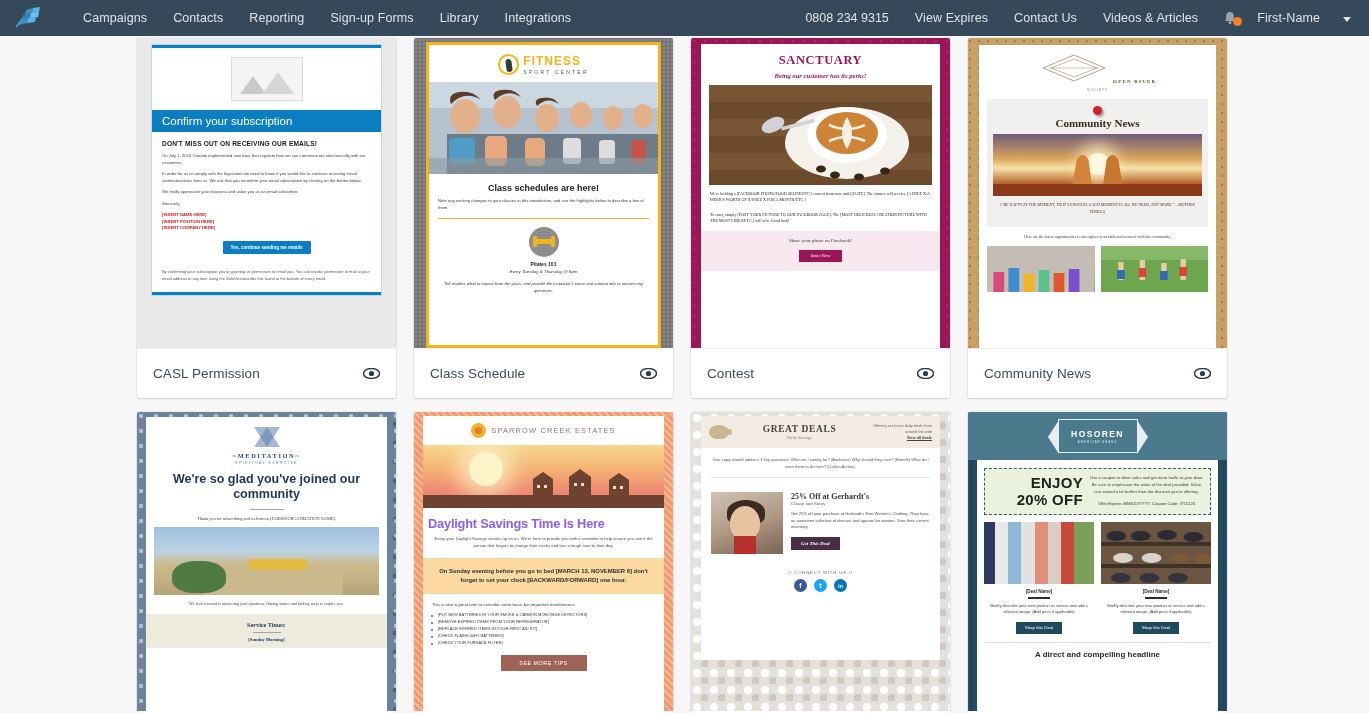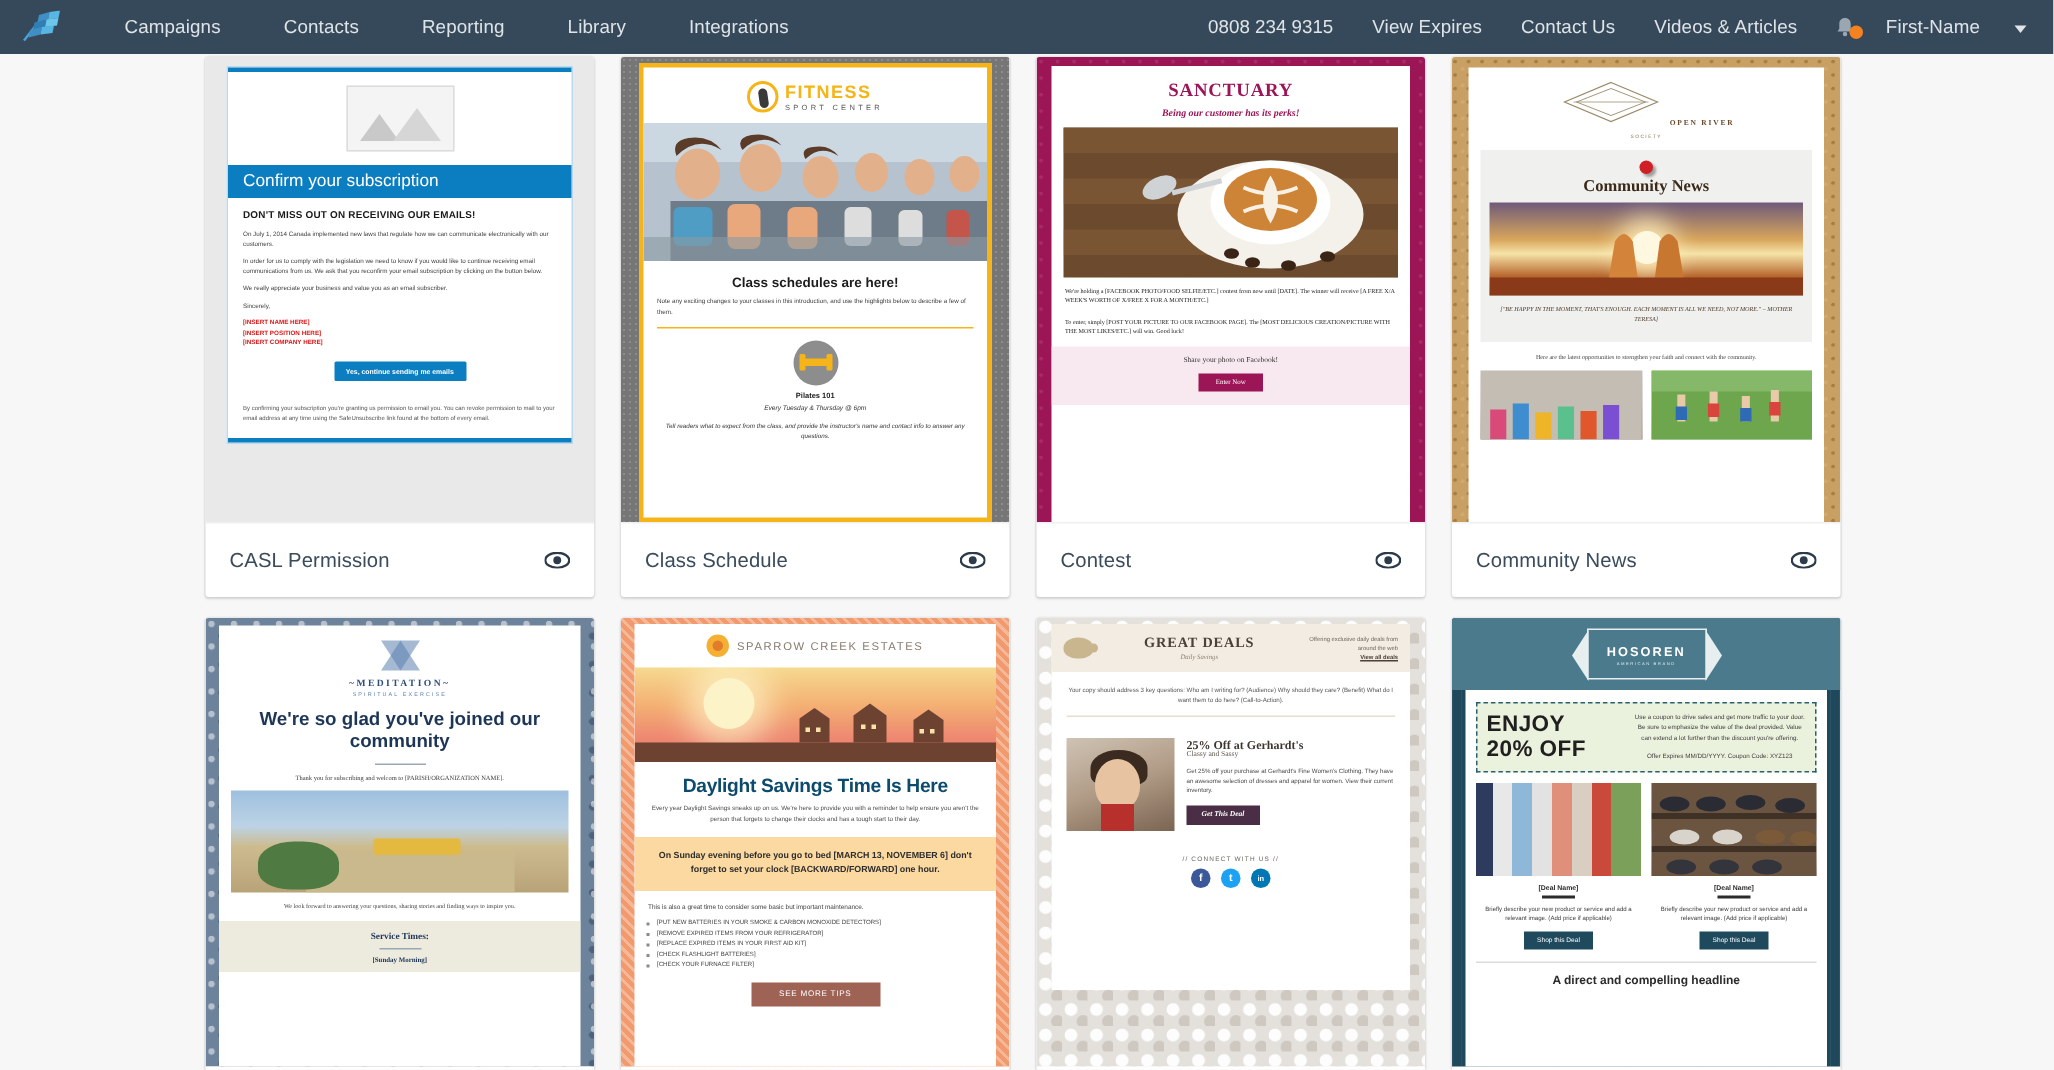--- a/index.html
+++ b/index.html
@@ -17,21 +17,21 @@
     height: 36px; width: 1369px;
     background: #36495a;
     display: flex; align-items: center;
     position: relative; z-index: 50;
   }
   .nav-logo {
     width: 46px; height: 36px;
     display: flex; align-items: center; justify-content: center;
     margin-left: 6px;
   }
-  .nav-left { display: flex; align-items: flex-end; margin-left: 18px; gap: 16px; }
+  .nav-left { display: flex; align-items: flex-end; margin-left: 18px; }
   .nav-right { display: flex; align-items: center; margin-left: auto; margin-right: 8px; }
   .nav-item {
     color: #dfe4e8; font-size: 12.5px;
     padding: 0 13px; line-height: 36px;
     white-space: nowrap; cursor: pointer;
     letter-spacing: .1px;
   }
   .nav-phone { color: #dfe4e8; font-size: 12.5px; padding: 0 13px; line-height: 36px; white-space: nowrap; }
   .bell-wrap {
     position: relative; width: 26px; height: 36px;
@@ -200,21 +200,21 @@
     background-image:repeating-linear-gradient(45deg, rgba(255,255,255,.30) 0 2px, transparent 2px 5px); }
   .dst-in { background:#fff; height:100%; overflow:hidden; }
   .dst-logo { display:flex;align-items:center;justify-content:center;gap:5px;padding:7px 0 7px; }
   .dst-sun { width:15px;height:15px;border-radius:50%;background:#f5b033;position:relative; }
   .dst-sun:after{content:"";position:absolute;left:4px;top:4px;width:7px;height:7px;border-radius:50%;background:#e07c2a;}
   .dst-brand { font-size:7.5px;color:#8a7a6d;letter-spacing:1.1px; }
   .dst-hero { height:63px;position:relative;overflow:hidden;
     background:linear-gradient(180deg,#f6d98f 0%,#f4b073 40%,#ef8d72 70%,#e8736b 100%); }
   .dst-sun2 { position:absolute;left:26%;top:38%;transform:translate(-50%,-50%);width:34px;height:34px;border-radius:50%;
     background:#fdf3c8;box-shadow:0 0 20px 12px rgba(253,243,200,.7); }
-  .dst-h { text-align:center;font-size:12.8px;font-weight:bold;color:#0c4a6e;padding:8px 5px 5px;letter-spacing:-.2px; }
+  .dst-h { font-size:12.8px;font-weight:bold;color:#8b5cf6;padding:8px 5px 5px;letter-spacing:-.2px; }
   .dst-p { text-align:center;font-size:4.2px;color:#4a4a4a;padding:0 9px 8px;line-height:1.65; }
   .dst-band { background:#fbd9a0;padding:9px 12px;text-align:center;font-size:5.9px;font-weight:bold;color:#2d2d2d;line-height:1.55; }
   .dst-p2 { font-size:4.3px;color:#3d3d3d;padding:8px 9px 4px; }
   .dst-li { font-size:4.05px;color:#3d3d3d;padding:0 9px 0 15px;line-height:1.75;list-style:none; }
   .dst-li li{position:relative;}
   .dst-li li:before{content:"";position:absolute;left:-7px;top:3.5px;width:2px;height:2px;background:#8a8a8a;}
   .dst-btn { display:block;width:86px;margin:8px auto 0;background:#9e6355;color:#fff;text-align:center;font-size:5.4px;padding:5px 0;letter-spacing:.5px; }
 
   
   .gd-out { height:299px; padding:4px 10px 0;
@@ -253,21 +253,21 @@
     background-image:repeating-linear-gradient(90deg, rgba(255,255,255,.06) 0 1px, transparent 1px 6px); }
   .hos-top { background:#4a7a8c; height:48px; display:flex;align-items:center;justify-content:center; }
   .hos-dia { width:80px;height:34px;border:1.4px solid #e6eef0;position:relative;display:flex;align-items:center;justify-content:center; }
   .hos-dia:before,.hos-dia:after{content:"";position:absolute;top:0;width:0;height:0;border-top:17px solid transparent;border-bottom:17px solid transparent;}
   .hos-dia:before{left:-11px;border-right:11px solid #e6eef0;}
   .hos-dia:after{right:-11px;border-left:11px solid #e6eef0;}
   .hos-dt{font-size:8.5px;font-weight:bold;color:#fff;letter-spacing:1.4px;z-index:2;}
   .hos-in { background:#fff; margin:0 9px; height:251px; overflow:hidden; }
   .hos-coupon { background:#eaf1dc; margin:8px 7px 0; padding:6px;
     border:1.4px dashed #2b6070; display:flex; align-items:center; gap:6px; }
-  .hos-enjoy{flex:none;width:92px;text-align:left;}
+  .hos-enjoy{flex:none;width:92px;text-align:right;}
   .hos-e1{font-size:15px;font-weight:bold;color:#1f1f1f;letter-spacing:.3px;line-height:1.05;}
   .hos-e2{font-size:15px;font-weight:bold;color:#1f1f1f;letter-spacing:.3px;line-height:1.15;}
   .hos-ct{flex:1;font-size:4.2px;color:#3d3d3d;text-align:center;line-height:1.65;}
   .hos-ct b{display:block;margin-top:5px;font-weight:normal;}
   .hos-grid{display:flex;gap:7px;padding:7px 7px 0;}
   .hos-col{flex:1;text-align:center;}
   .hos-img{height:62px;overflow:hidden;position:relative;}
   .hos-img.a{background:linear-gradient(90deg,#2e3b5e 0 10%,#e8e8e8 10% 22%,#8fb8d8 22% 34%,#e2e2e2 34% 46%,#e08f7a 46% 58%,#d8cfc2 58% 70%,#c94a3a 70% 82%,#7aa05a 82% 100%);}
   .hos-img.b{background:linear-gradient(180deg,#7a6450 0%,#5b4738 40%,#8a7158 70%,#4e3c2e 100%);}
   .hos-dn{font-size:4.6px;font-weight:bold;color:#2b2b2b;margin-top:5px;}
@@ -290,20 +290,21 @@
       <path d="M17 6 l8 -1 -1 5 -8 1 z" fill="#6cc6ea"></path>
       <path d="M6 13 l8 -2 -1 5 -8 2 z" fill="#3f8fc4"></path>
       <path d="M14 11 l8 -1 -1 5 -8 1 z" fill="#57b7e2"></path>
     </svg>
   </div>
 
   <div class="nav-left">
     <div class="nav-item">Campaigns</div>
     <div class="nav-item">Contacts</div>
     <div class="nav-item">Reporting</div>
+    <div class="nav-item">Sign-up Forms</div>
     <div class="nav-item">Library</div>
     <div class="nav-item">Integrations</div>
   </div>
 
   <div class="nav-right">
     <div class="nav-phone">0808 234 9315</div>
     <div class="nav-item">View Expires</div>
     <div class="nav-item">Contact Us</div>
     <div class="nav-item">Videos &amp; Articles</div>
     <div class="bell-wrap">

